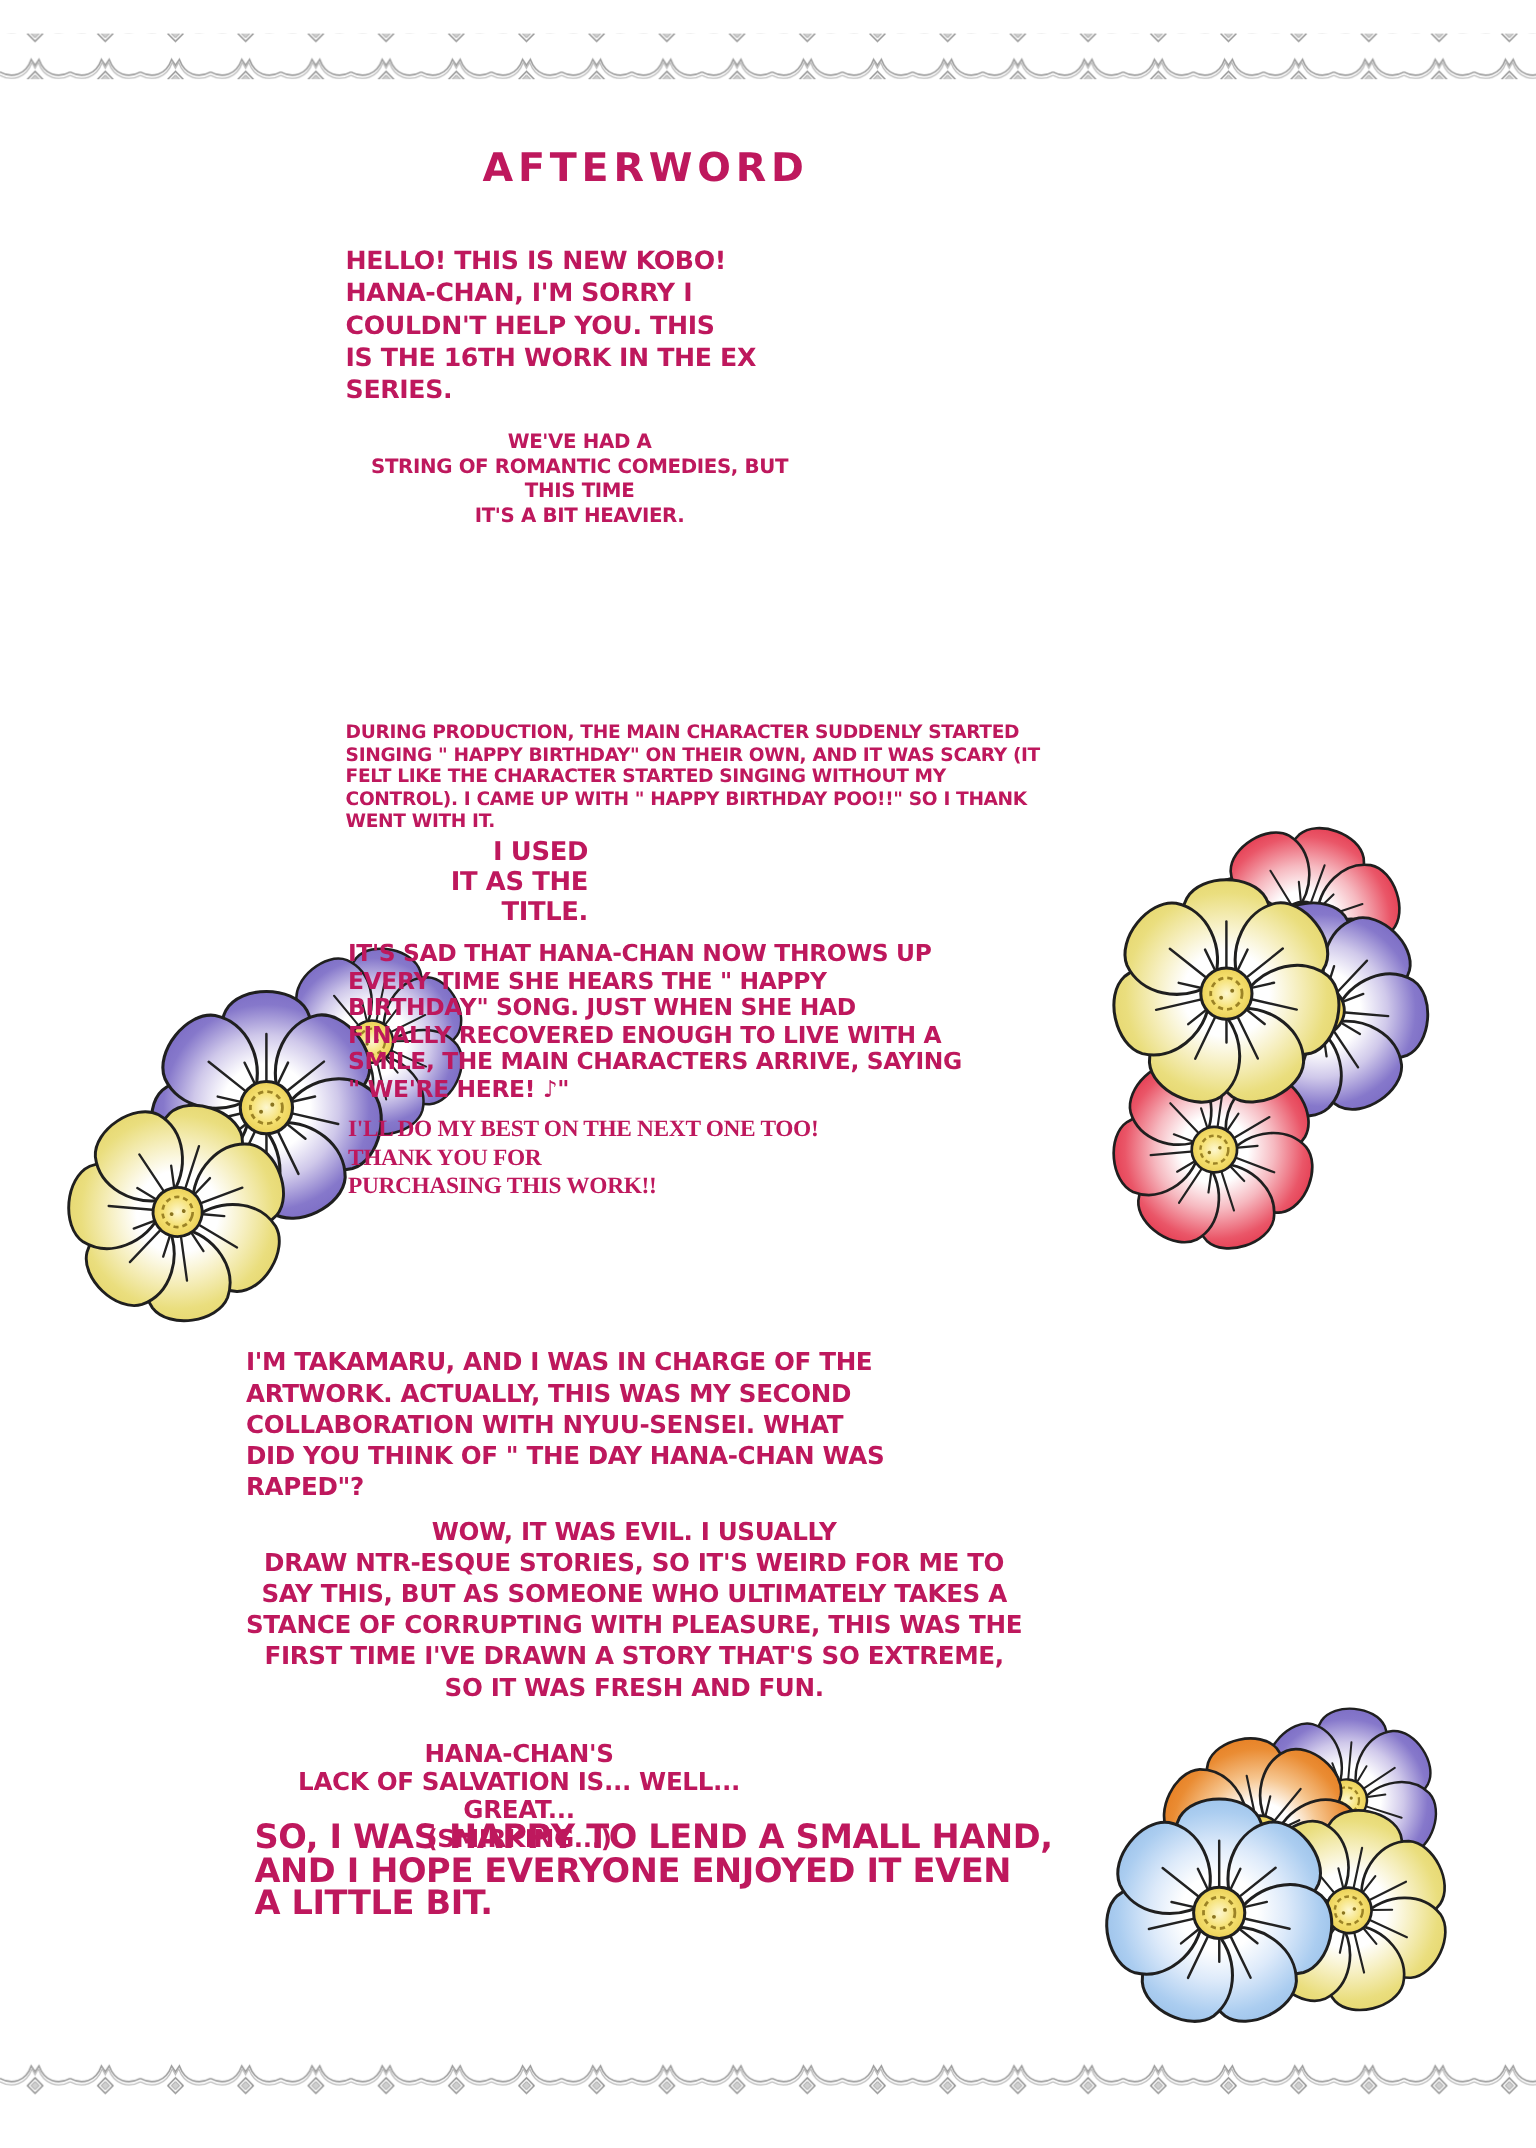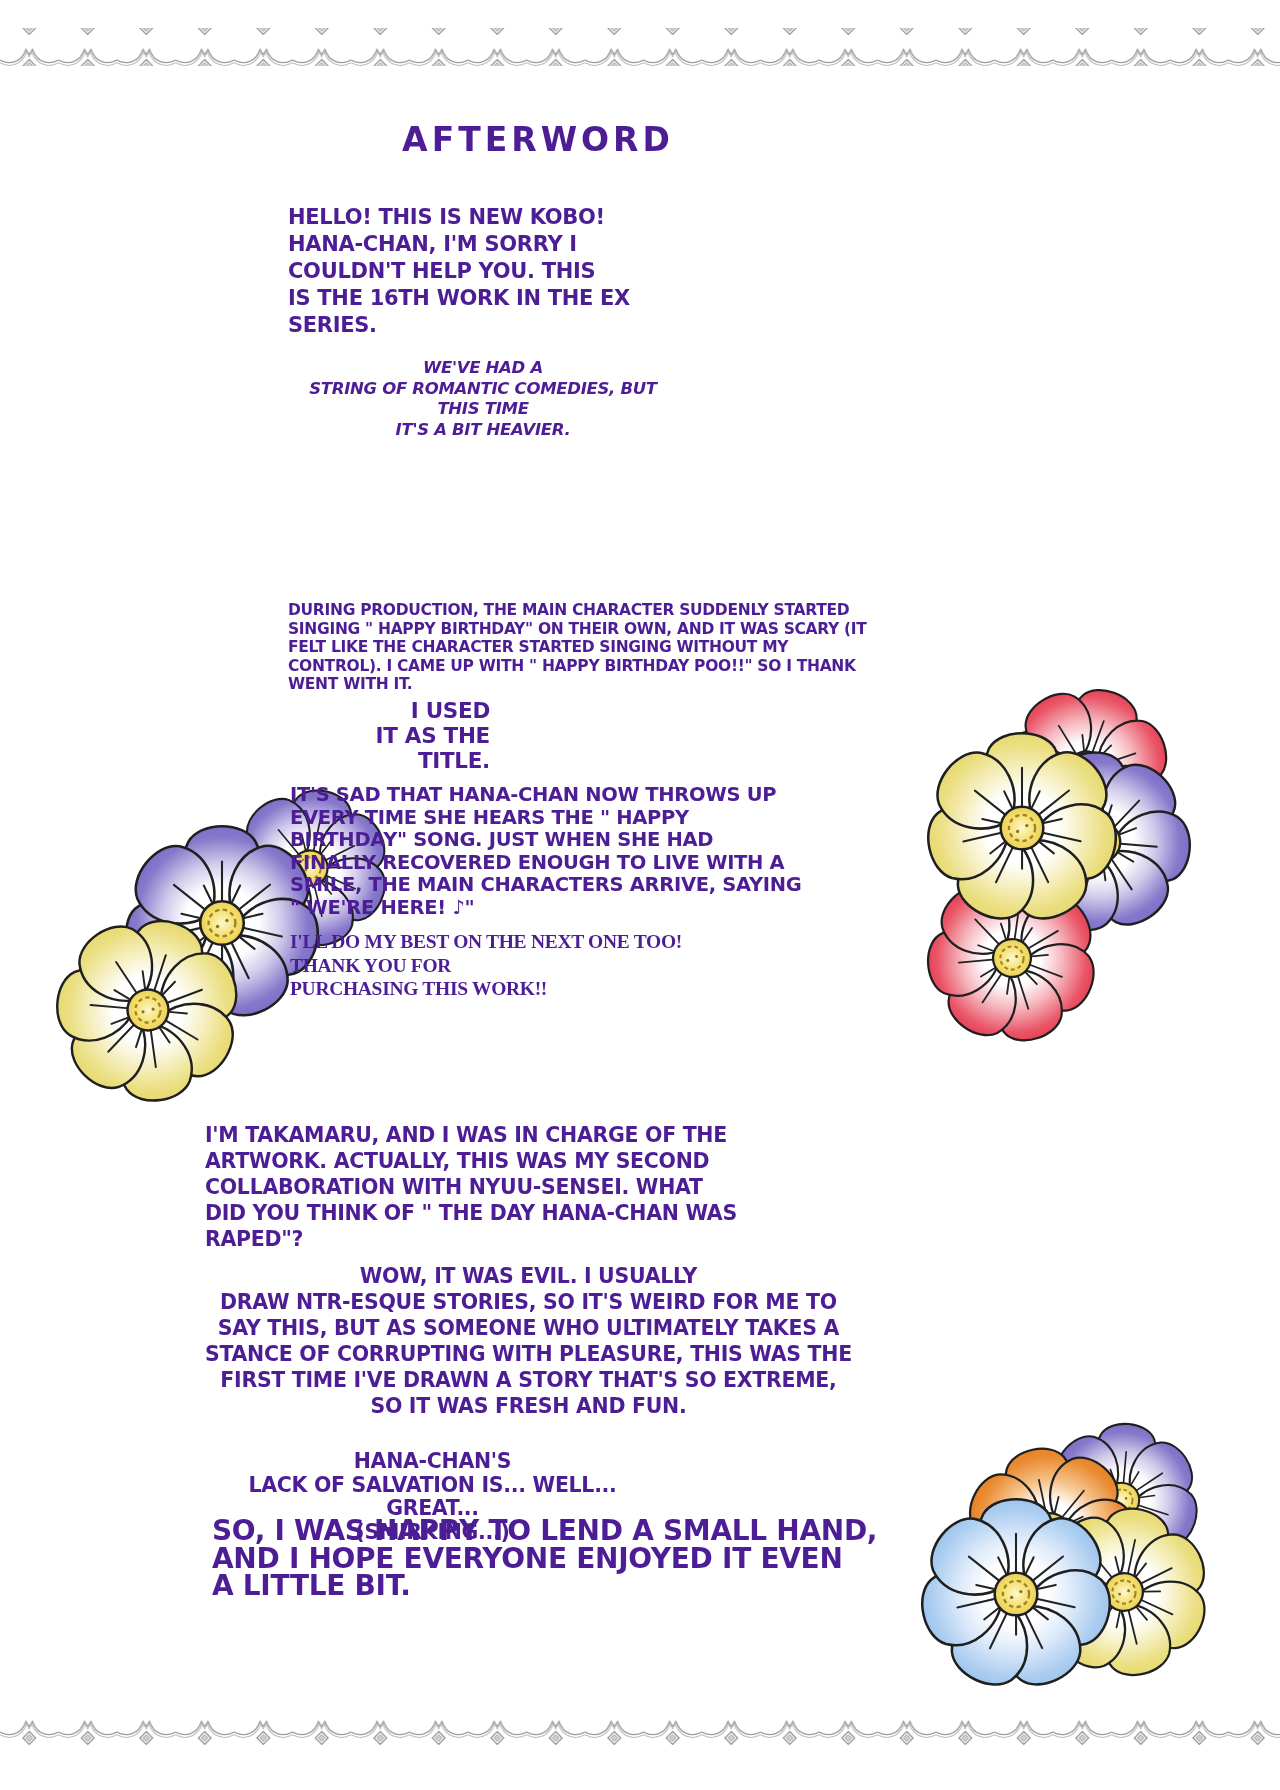--- a/index.html
+++ b/index.html
@@ -1,22 +1,22 @@
 <!DOCTYPE html>
 <html><head>
 <meta charset="utf-8">
 <style>
   html,body{margin:0;padding:0;background:#ffffff;}
   .page{position:relative;width:1280px;height:1790px;background:#ffffff;overflow:hidden;
-        font-family:"DejaVu Sans","Liberation Sans",sans-serif;color:#4c1d95;}
+        font-family:"DejaVu Sans","Liberation Sans",sans-serif;color:#be185d;}
   .tb{position:absolute;font-weight:bold;white-space:pre-line;letter-spacing:-0.3px;}
   .center{text-align:center;}
   #title{font-size:33px;letter-spacing:4px;font-weight:bold;}
   .fs22{font-size:21px;line-height:27px;}
-  .fs17{font-size:16.5px;line-height:20.5px;font-style:italic;}
+  .fs17{font-size:16.5px;line-height:20.5px;}
   .fs16{font-size:15.5px;line-height:18.6px;}
   .fs20{font-size:19.5px;line-height:22.5px;}
   .fs21{font-size:20.5px;line-height:26px;}
   .fs21b{font-size:20.5px;line-height:23.5px;margin-top:20px;}
   .fs21c{font-size:28px;line-height:27.5px;}
   .fs22b{font-size:21.5px;line-height:25px;text-align:right;}
   svg.layer{position:absolute;left:0;top:0;pointer-events:none;}
 </style>
 </head>
 <body>

